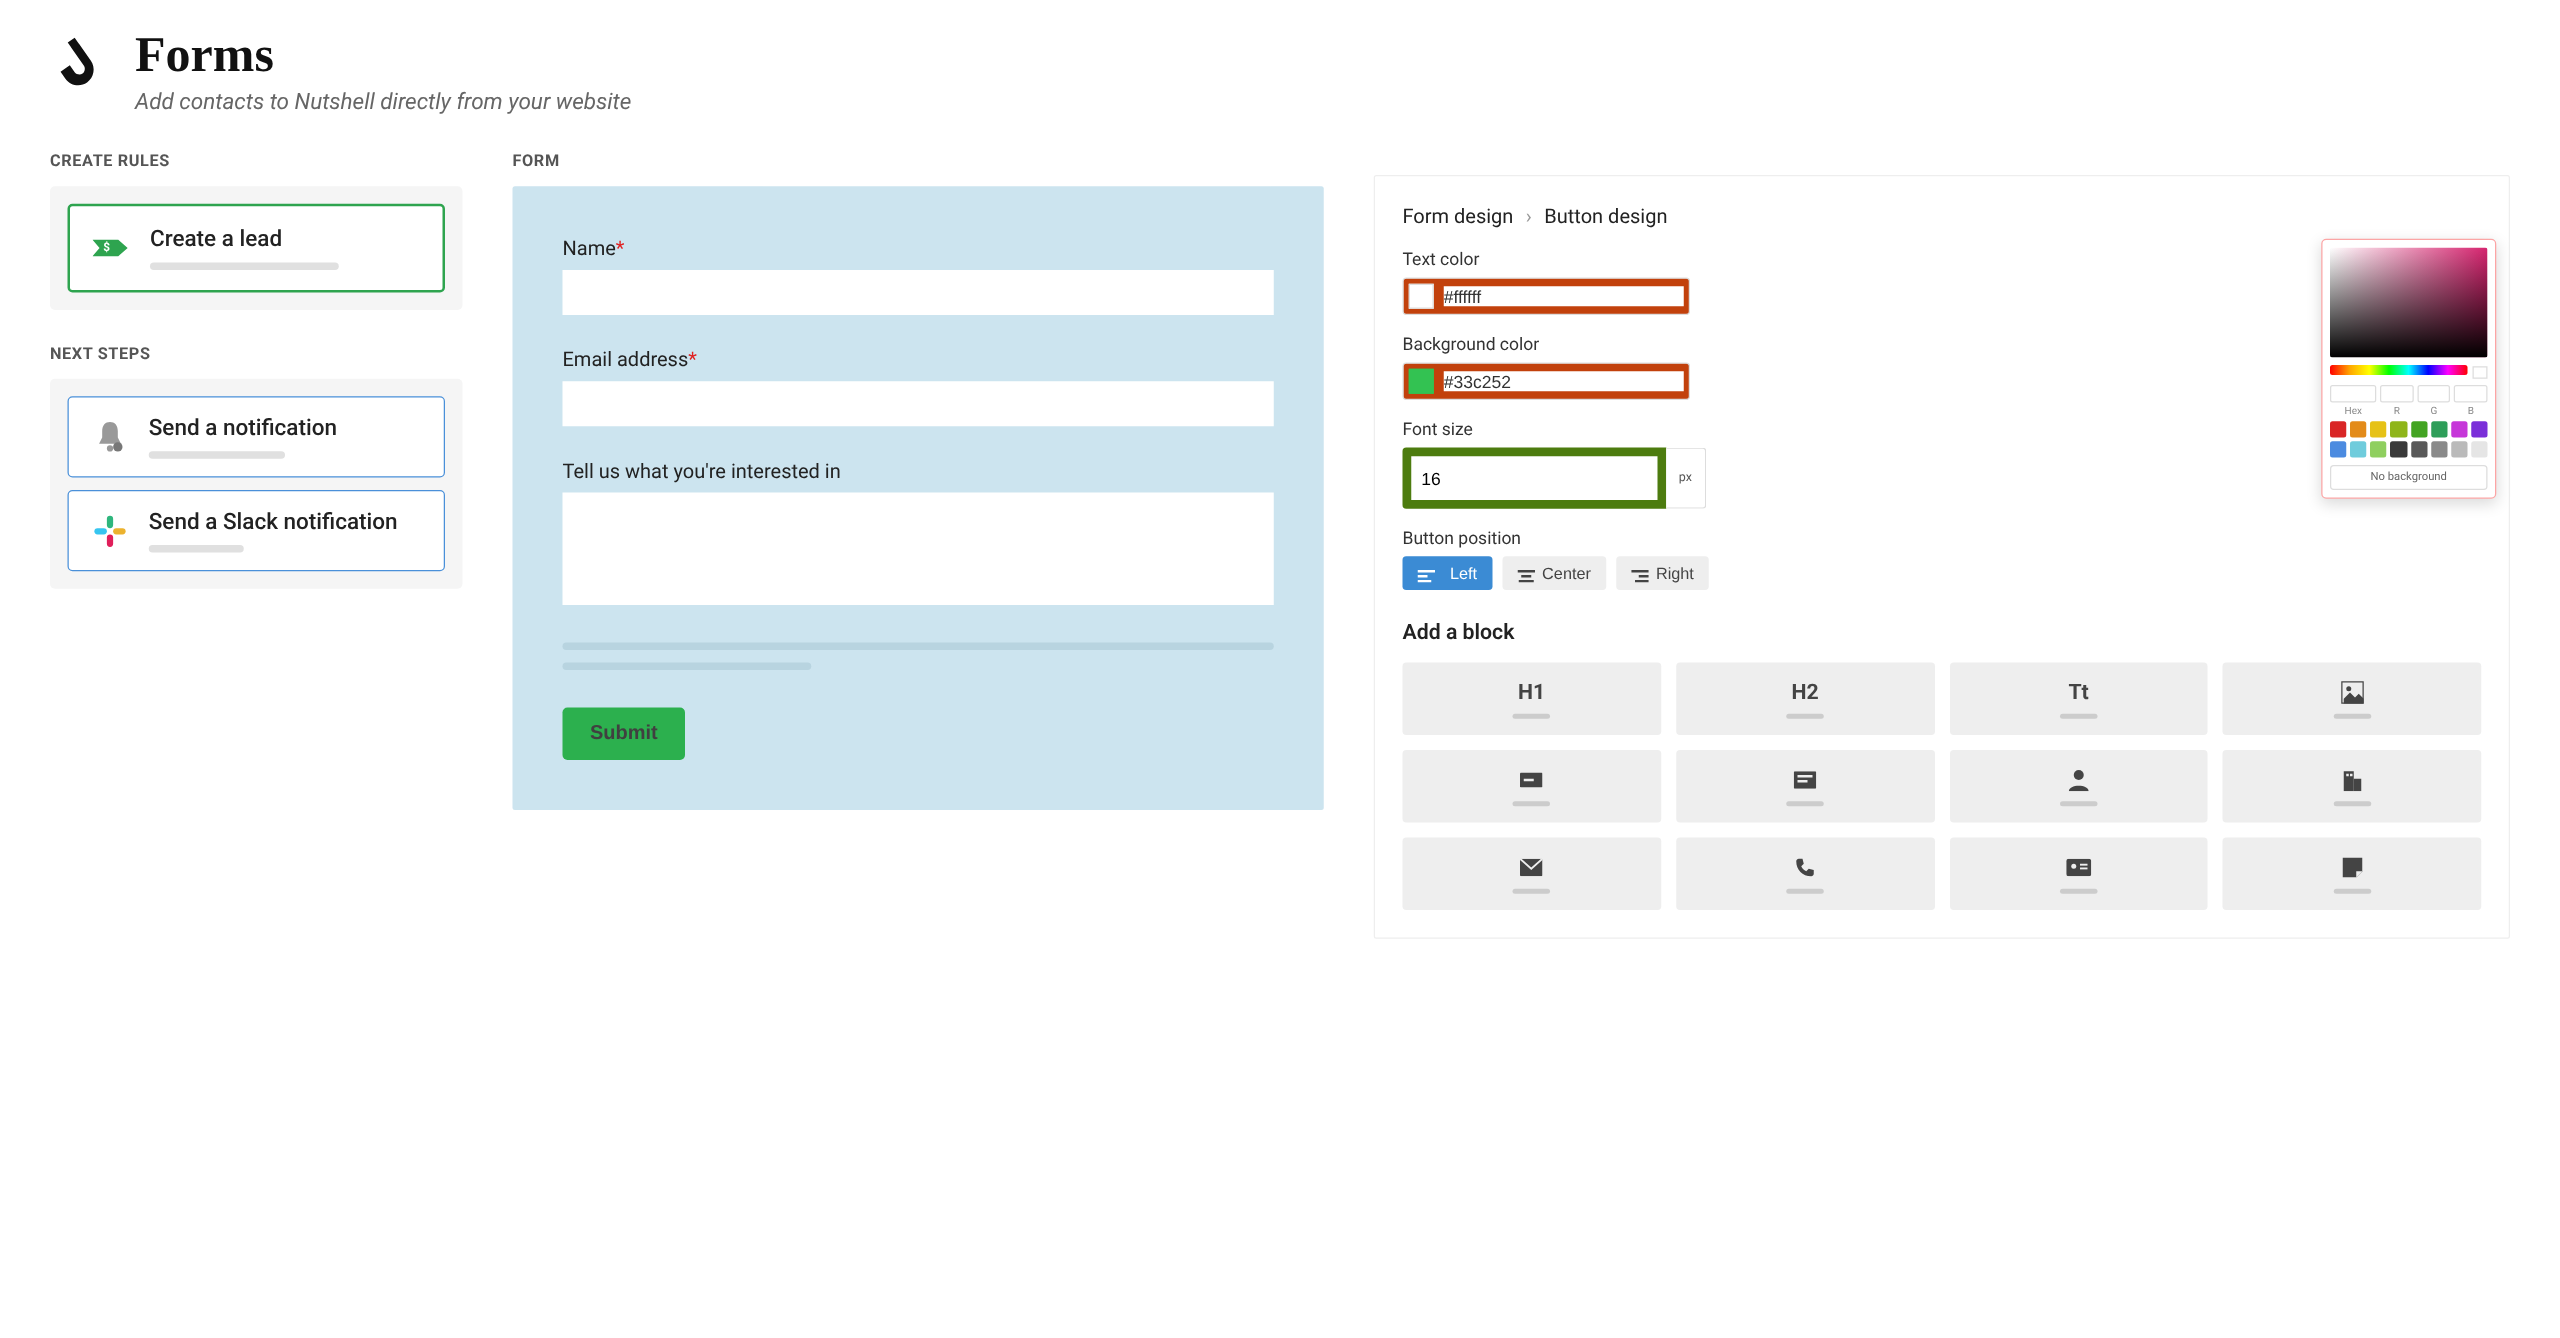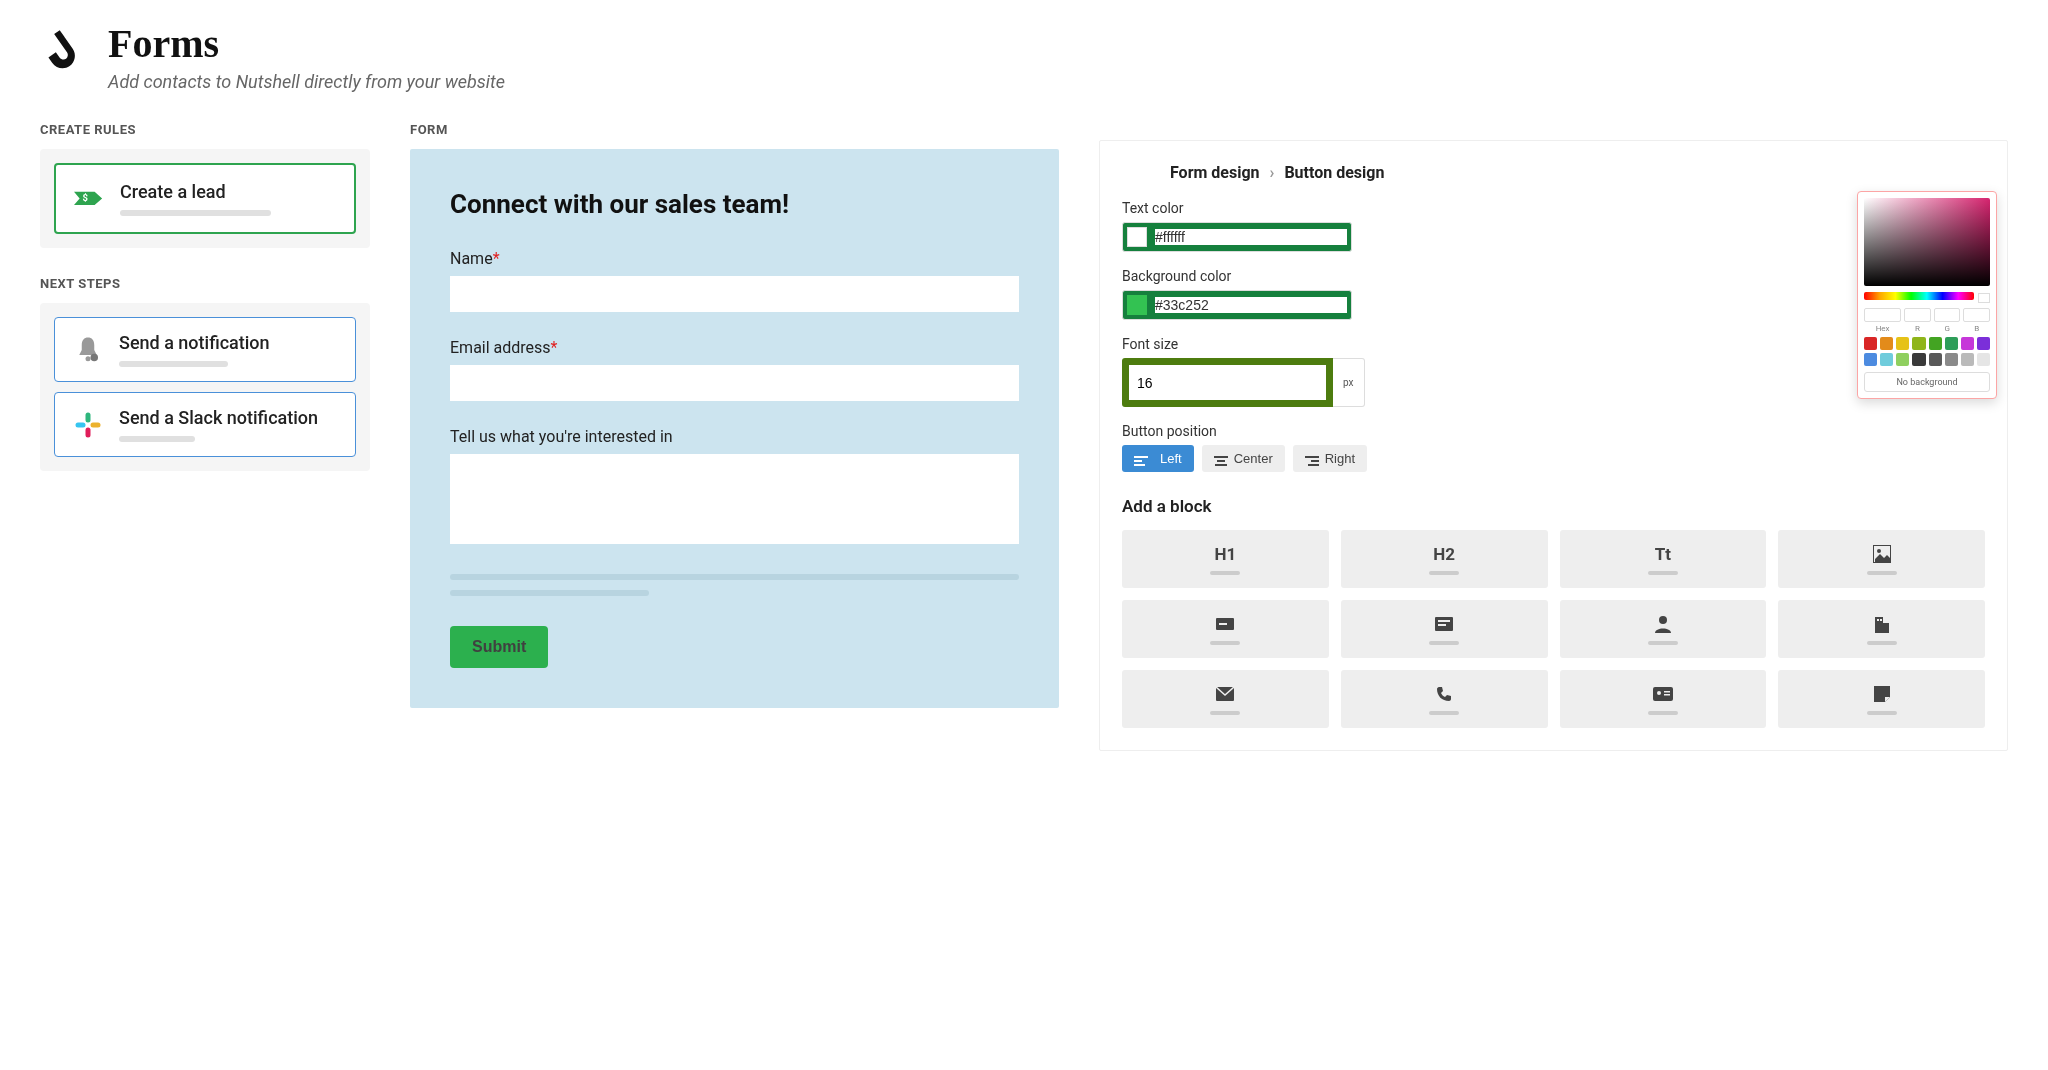--- a/index.html
+++ b/index.html
@@ -25,25 +25,25 @@
 .form-preview { background: #cce4ef; padding: 40px; border-radius: 2px; }
 .form-title { font-size: 26px; font-weight: 700; color: #111; margin-bottom: 30px; }
 .form-field { margin-bottom: 26px; }
 .form-label { font-size: 16px; color: #222; margin-bottom: 8px; display: block; }
 .req { color: #e02020; }
 .form-input { width: 100%; height: 36px; border: none; background: #fff; padding: 0 10px; font-size: 15px; }
 .form-textarea { width: 100%; height: 90px; border: none; background: #fff; padding: 10px; font-size: 15px; resize: none; }
 .skel-line { height: 6px; background: #b8d4e0; border-radius: 3px; margin-bottom: 10px; }
 .submit-btn { background: #2cb04e; color: #404040; border: none; padding: 12px 22px; font-size: 16px; font-weight: 600; border-radius: 4px; cursor: pointer; }
 .design-panel { background: #fff; border: 1px solid #eee; padding: 22px; border-radius: 2px; position: relative; }
-.breadcrumb { font-size: 16px; font-weight: 700; color: #222; margin-bottom: 18px; margin-left: 48px; }
+.breadcrumb { font-size: 16px; font-weight: 400; color: #222; margin-bottom: 18px; }
 .breadcrumb .sep { color: #999; margin: 0 6px; }
 .design-label { font-size: 14px; color: #333; margin-bottom: 6px; }
 .design-row { margin-bottom: 16px; width: 230px; }
-.color-input { display: flex; align-items: center; border: 1px solid #ddd; border-radius: 3px; padding: 4px; background:#15803d; }
+.color-input { display: flex; align-items: center; border: 1px solid #ddd; border-radius: 3px; padding: 4px; background:#c2410c; }
 .color-swatch { width: 20px; height: 20px; border: 1px solid #ddd; margin-right: 8px; }
 .color-val { font-size: 14px; color: #333; border: none; outline: none; flex:1; }
 .size-row { display: flex; gap: 0; }
 .size-input { flex: 1; border: 7px solid #4d7c0f; border-radius: 3px 0 0 3px; padding: 6px 8px; font-size: 14px; }
 .size-unit { border: 1px solid #ddd; border-left: none; border-radius: 0 3px 3px 0; padding: 18px 10px; font-size: 10px; background: #fff; color: #555; }
 .pos-group { display: flex; gap: 8px; }
 .pos-btn { display: flex; align-items: center; gap: 6px; padding: 6px 12px; border: none; border-radius: 3px; font-size: 13px; cursor: pointer; background: #eee; color: #444; }
 .pos-btn.active { background: #3b8bd4; color: #fff; gap: 12px; }
 .pos-icon { width: 14px; height: 10px; display: inline-block; }
 .block-title { font-size: 17px; font-weight: 600; color: #222; margin: 24px 0 14px; }
@@ -125,21 +125,20 @@
             <div class="card-title">Send a Slack notification</div>
             <div class="skel" style="width:35%"></div>
           </div>
         </div>
       </div>
     </div>
 
     <div class="col-mid">
       <div class="section-label">FORM</div>
       <div class="form-preview">
-        <div class="form-title">Connect with our sales team!</div>
 
         <div class="form-field">
           <label class="form-label"><span>Name</span><span class="req">*</span></label>
           <input class="form-input" type="text" style="">
         </div>
         <div class="form-field">
           <label class="form-label"><span>Email address</span><span class="req">*</span></label>
           <input class="form-input" type="text" style="">
         </div>
         <div class="form-field">

